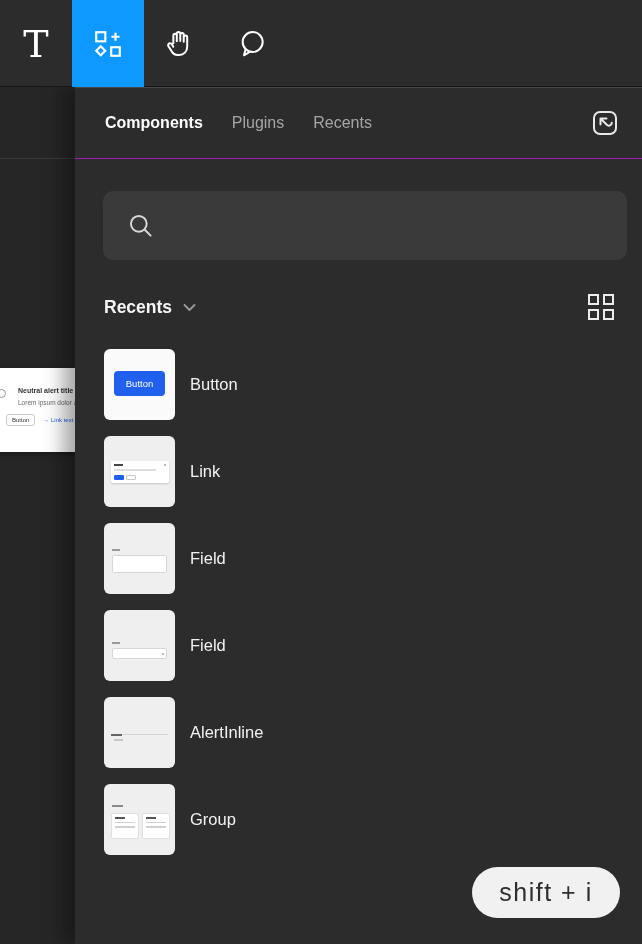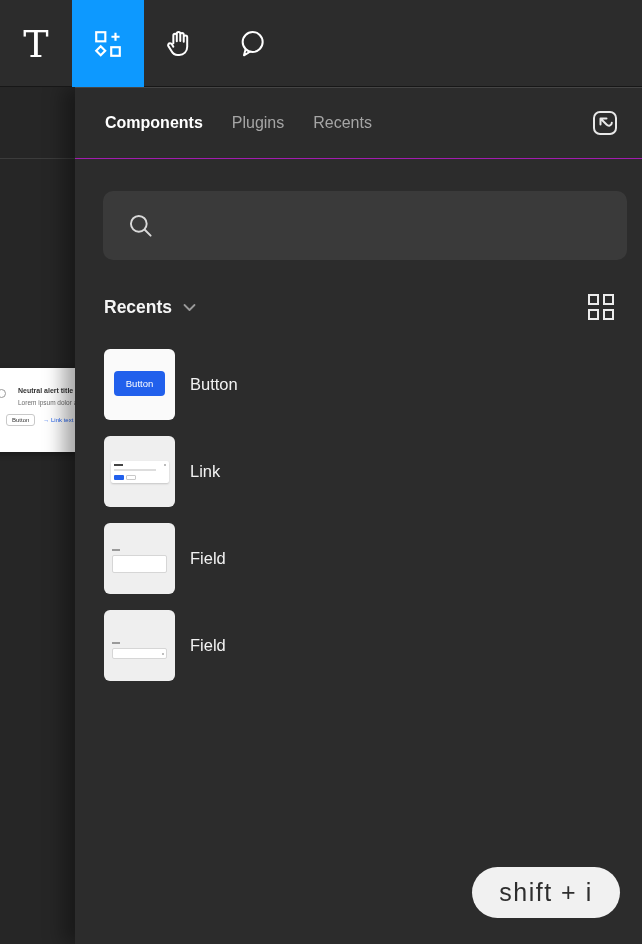--- a/index.html
+++ b/index.html
@@ -192,19 +192,43 @@
 
   <div class="recent-row">
     <div class="thumb thumb-field-sm">
             <span class="f-label" style="top:32px"></span>
             <span class="f-input" style="top:38px;height:11px"></span>
             <span class="f-dot" style="top:43px"></span>
           </div>
     <div class="item-label">Field</div>
   </div>
 
-
+  <div class="recent-row">
+    <div class="thumb thumb-alert-inline">
+            <span class="a-seg"></span>
+            <span class="a-line"></span>
+            <span class="a-line2"></span>
+          </div>
+    <div class="item-label">AlertInline</div>
+  </div>
+
+  <div class="recent-row">
+    <div class="thumb thumb-group">
+            <span class="g-head"></span>
+            <div class="g-card" style="left:7px">
+              <i class="dk"></i>
+              <i></i>
+              <i></i>
+            </div>
+            <div class="g-card" style="left:38px">
+              <i class="dk"></i>
+              <i></i>
+              <i></i>
+            </div>
+          </div>
+    <div class="item-label">Group</div>
+  </div>
 
 </div>
 
     <div class="shortcut-badge">shift + i</div>
   </div>
 </div>
 
 </body></html>

